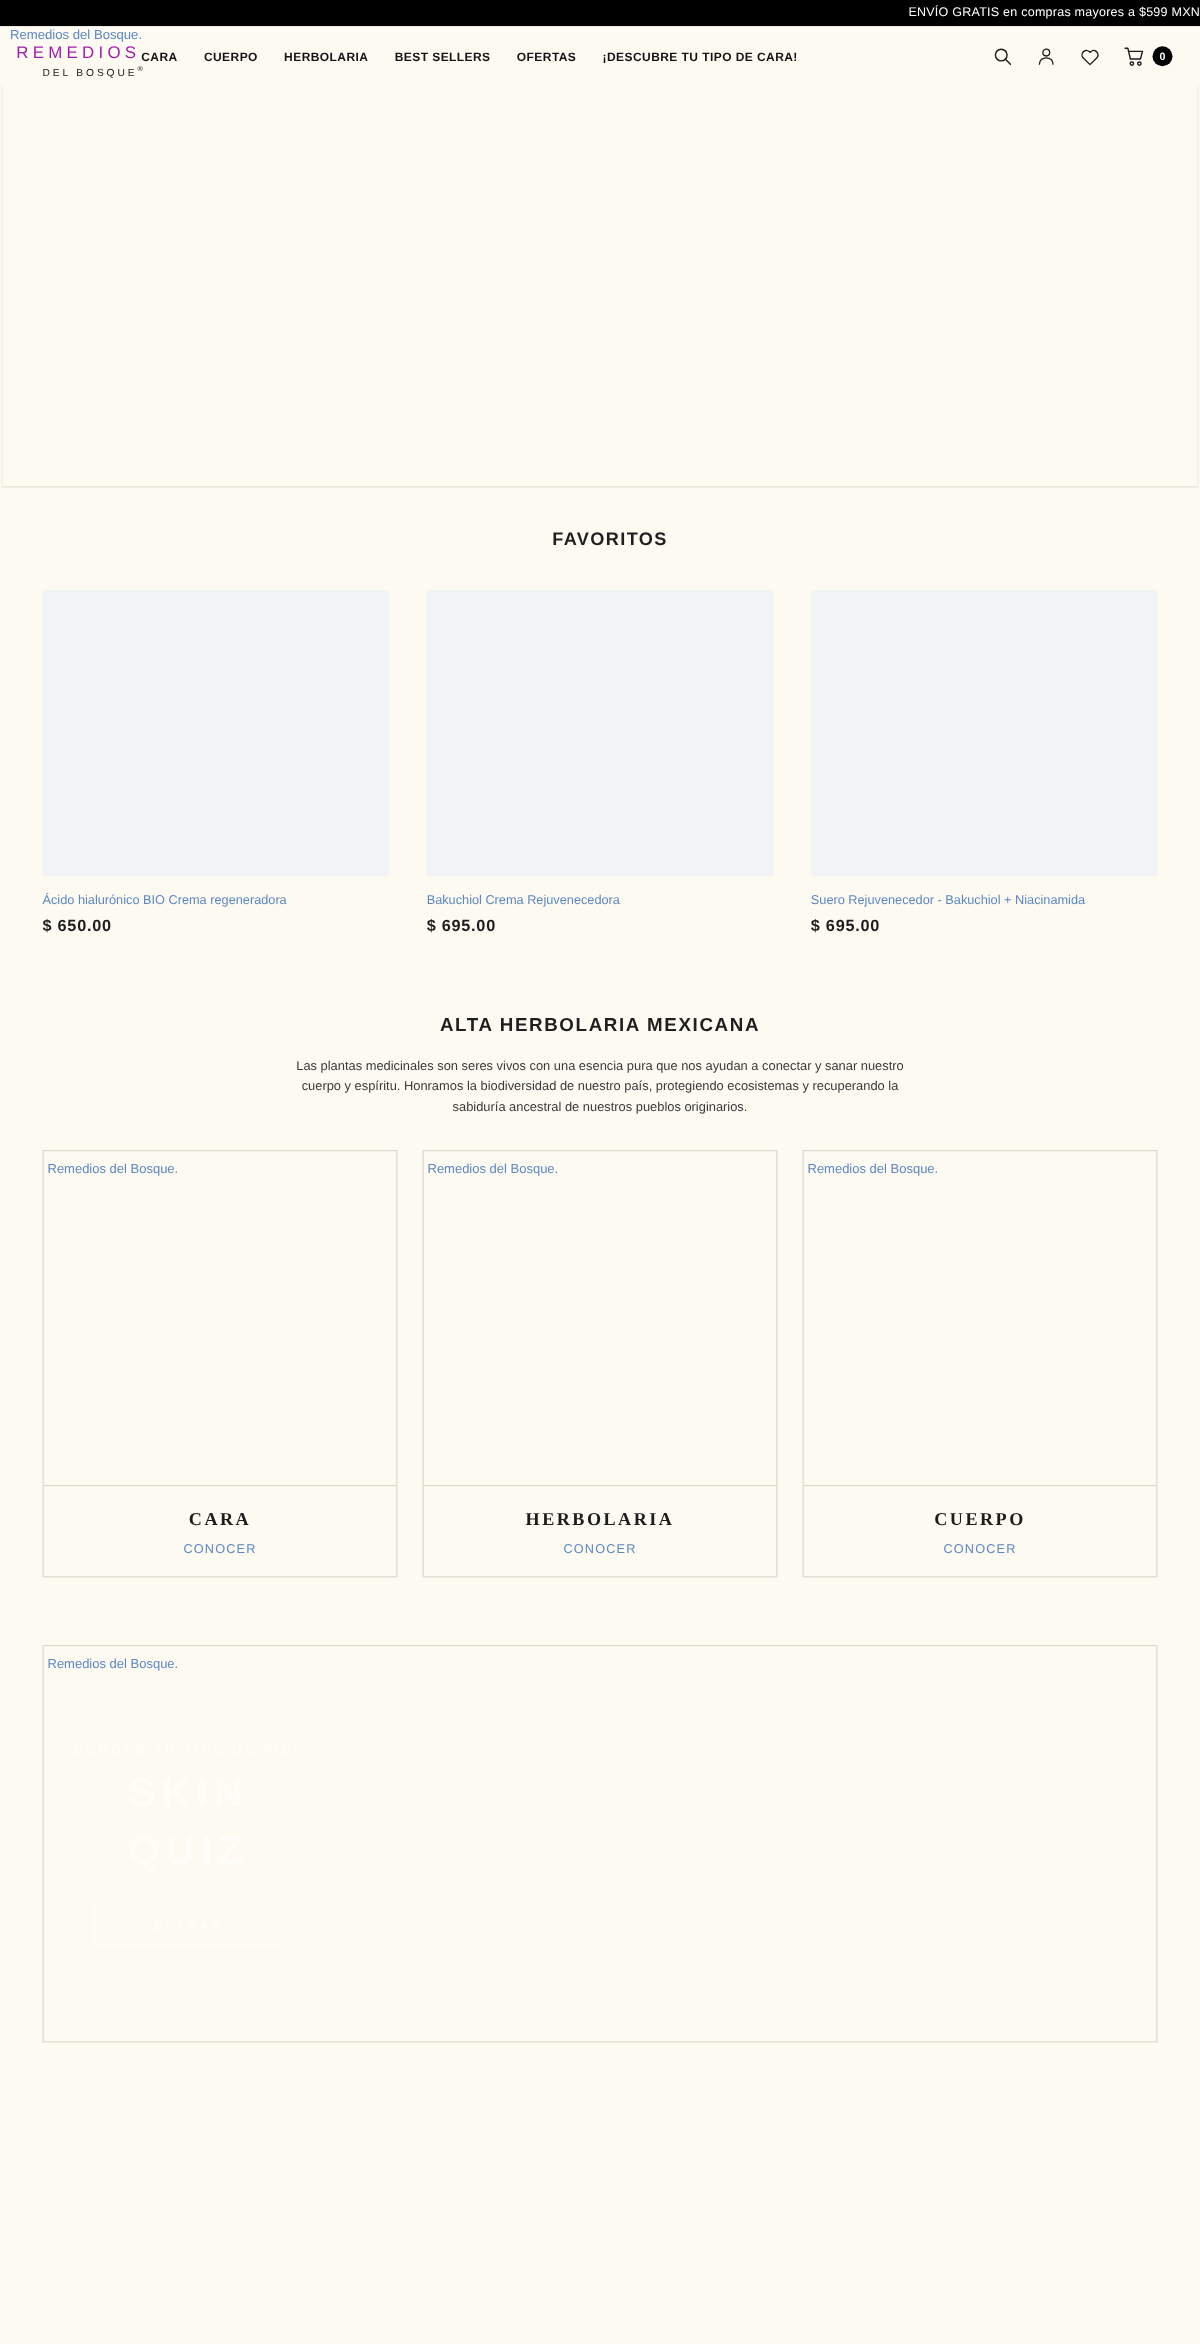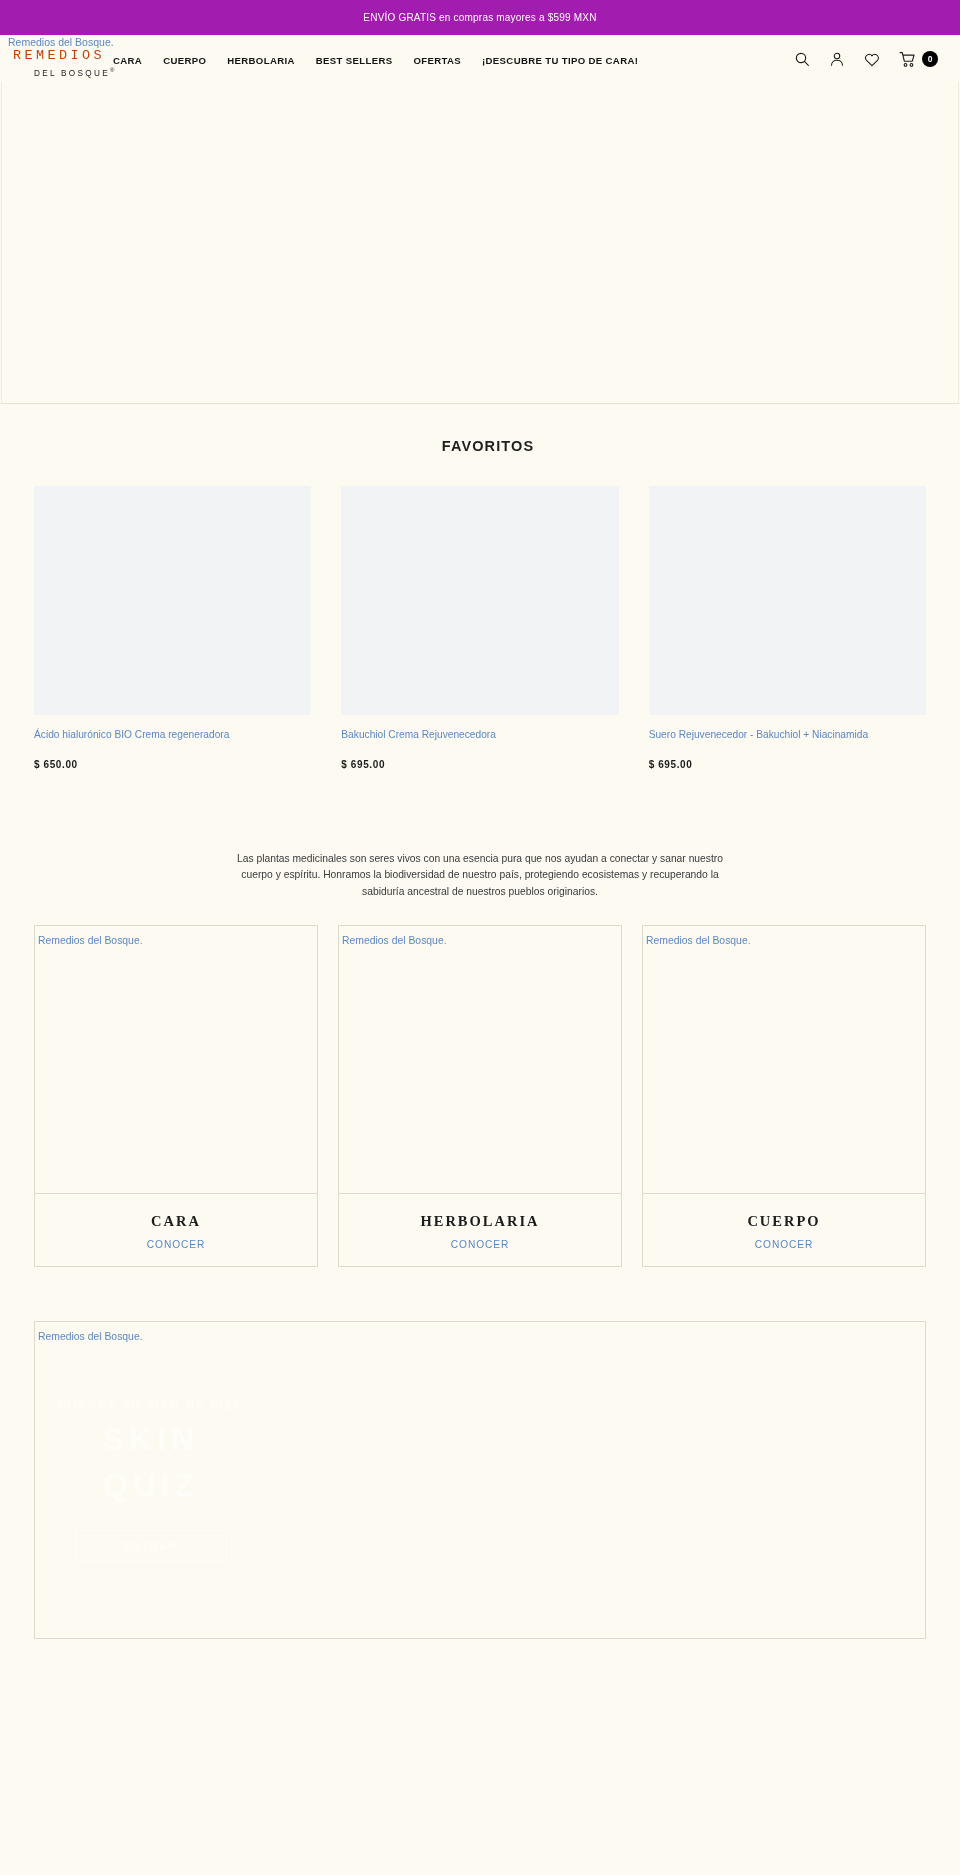--- a/index.html
+++ b/index.html
@@ -8,26 +8,26 @@
     width: 960px;
     background: #fdfaf2;
     font-family: "Liberation Sans", sans-serif;
     -webkit-font-smoothing: antialiased;
   }
 
   body { width: 960px; height: 1875px; overflow: hidden; position: relative; }
 
   
   .announce {
-    height: 35px;
-    background: #a21caf;
+    height: 21px;
+    background: #000000;
     color: #fff;
     display: flex;
     align-items: center;
-    justify-content: center;
+    justify-content: flex-end;
     font-size: 10px;
     letter-spacing: .2px;
   }
 
   
   .header {
     height: 47px;
     background: #fdfaf2;
     display: flex;
     align-items: center;
@@ -46,22 +46,22 @@
     font-size: 10.5px;
     color: #5b87c4;
     font-family: "Liberation Sans", sans-serif;
     line-height: 12px;
     white-space: nowrap;
     display: block;
   }
   .logo-main {
     font-size: 13.5px;
     letter-spacing: 3.4px;
-    color: #c2410c;
-    font-family: Liberation Mono, monospace;
+    color: #a21caf;
+    font-family: Liberation Sans, sans-serif;
     line-height: 16px;
     padding-left: 5px;
   }
   .logo-sub {
     font-size: 8.2px;
     letter-spacing: 2.3px;
     color: #1c1c1c;
     line-height: 12px;
     padding-left: 26px;
     white-space: nowrap;
@@ -138,22 +138,22 @@
     width: 100%;
   }
   .product-title {
     margin-top: 12px;
     font-size: 10.2px;
     line-height: 15.5px;
     color: #5b87c4;
     font-family: "Liberation Sans", sans-serif;
   }
   .product-price {
-    margin-top: 16px;
-    font-size: 10px;
+    margin-top: 4px;
+    font-size: 13px;
     color: #1c1c1c;
     letter-spacing: .6px;
     font-weight: bold;
   }
 
   
   .section-herbolaria { padding-top: 64px; }
   .sec-title-2 {
     text-align: center;
     font-size: 15px;
@@ -340,20 +340,21 @@
       <div class="product-img"></div>
       <div class="product-title">Suero Rejuvenecedor - Bakuchiol + Niacinamida</div>
       <div class="product-price">$ 695.00</div>
     </div>
 
 
   </div>
 </section>
 
 <section class="section-herbolaria">
+  <h2 class="sec-title-2">ALTA HERBOLARIA MEXICANA</h2>
   <p class="sec-lead">Las plantas medicinales son seres vivos con una esencia pura que nos ayudan a conectar y sanar nuestro cuerpo y espíritu. Honramos la biodiversidad de nuestro país, protegiendo ecosistemas y recuperando la sabiduría ancestral de nuestros pueblos originarios.</p>
 
   <div class="cat-grid">
 
     <div class="cat-card">
       <div class="cat-img">
         <span class="cat-img-alt">Remedios del Bosque.</span>
       </div>
       <div class="cat-body">
         <div class="cat-name">CARA</div>

